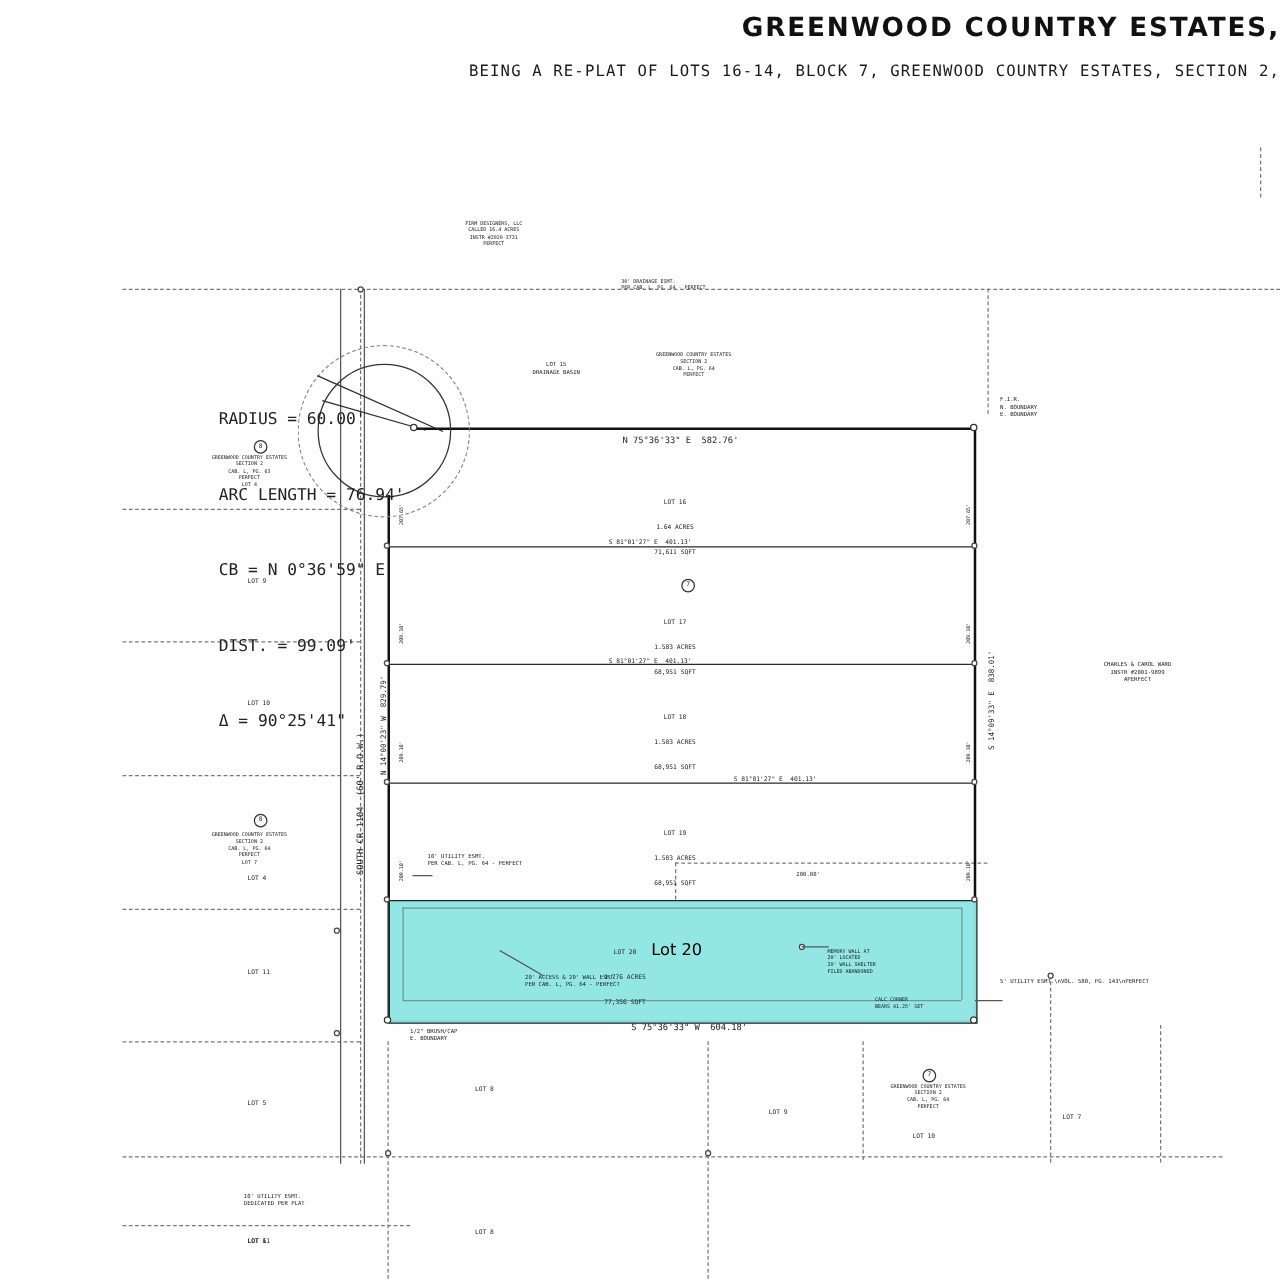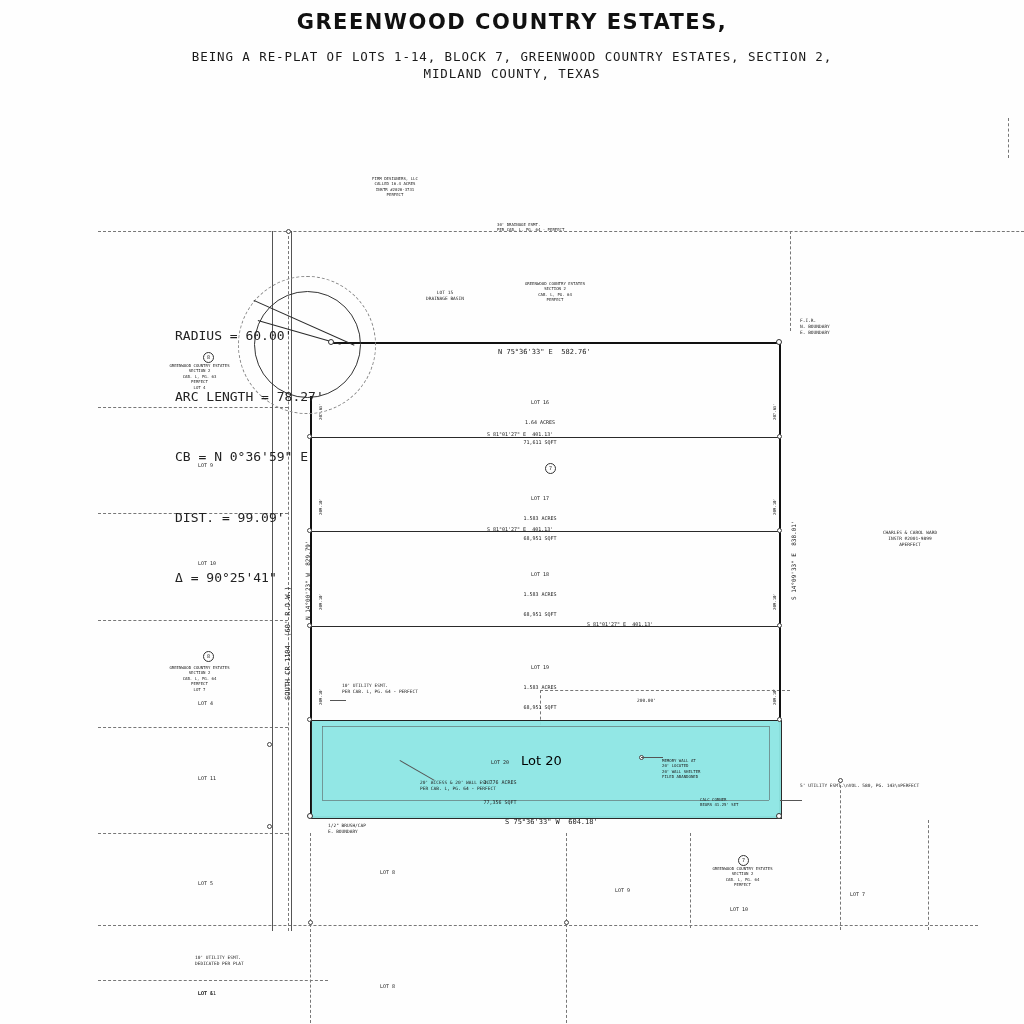--- a/index.html
+++ b/index.html
@@ -16,21 +16,21 @@
     color: #1a1a1a;
     overflow: hidden;
   }
 
   
   .title-block {
     position: absolute;
     left: 0;
     top: 10px;
     width: 1024px;
-    text-align: center;
+    text-align: right;
   }
   .title-main {
     font-family: "DejaVu Sans", sans-serif;
     font-weight: bold;
     font-size: 21px;
     letter-spacing: 1.5px;
     color: #111;
   }
   .title-sub {
     font-family: "DejaVu Sans", sans-serif;
@@ -152,22 +152,21 @@
     background: transparent;
   }
 </style>
 </head>
 <body>
 
 <div id="page">
 
   <div class="title-block">
     <div class="title-main">GREENWOOD COUNTRY ESTATES,</div>
-    <div class="title-desc1">BEING A RE-PLAT OF LOTS 1-14, BLOCK 7, GREENWOOD COUNTRY ESTATES, SECTION 2,</div>
-    <div class="title-desc2">MIDLAND COUNTY, TEXAS</div>
+    <div class="title-desc1">BEING A RE-PLAT OF LOTS 16-14, BLOCK 7, GREENWOOD COUNTRY ESTATES, SECTION 2,</div>
   </div>
 
   <div class="dashline-h" style="left:98px; top:231px; width:880px;"></div>
   <div class="dashline-h" style="left:98px; top:407px; width:190px;"></div>
   <div class="dashline-h" style="left:98px; top:513px; width:190px;"></div>
   <div class="dashline-h" style="left:98px; top:620px; width:190px;"></div>
   <div class="dashline-h" style="left:98px; top:727px; width:190px;"></div>
   <div class="dashline-h" style="left:98px; top:833px; width:190px;"></div>
   <div class="dashline-h" style="left:98px; top:925px; width:880px;"></div>
 
@@ -209,21 +208,21 @@
   <div id="lot-highlight" style="left:311px; top:720px; width:469px; height:97px;"></div>
   <div id="lot-highlight-label" style="left:521px; top:753px;">Lot 20</div>
 
   <div class="ln hline thin" style="left:322px; top:726px; width:447px; opacity:.55;"></div>
   <div class="ln hline thin" style="left:322px; top:800px; width:447px; opacity:.55;"></div>
   <div class="ln vline thin" style="left:322px; top:726px; height:74px; opacity:.55;"></div>
   <div class="ln vline thin" style="left:769px; top:726px; height:74px; opacity:.55;"></div>
 
   <div class="lbl t8" style="left:175px; top:286px; line-height:1.55;">
     <div>RADIUS = 60.00'</div>
-    <div>ARC LENGTH = 78.27'</div>
+    <div>ARC LENGTH = 76.94'</div>
     <div>CB = N 0°36'59" E</div>
     <div>DIST. = 99.09'</div>
     <div>Δ = 90°25'41"</div>
   </div>
 
   <div class="lbl t7" style="left:498px; top:348px;">N 75°36'33" E  582.76'</div>
   <div class="lbl t7" style="left:505px; top:818px;">S 75°36'33" W  604.18'</div>
   <div class="lbl t6 rot90" style="left:304px; top:620px;">N 14°00'23" W  829.79'</div>
   <div class="lbl t6 rot90" style="left:790px; top:600px;">S 14°09'33" E  838.01'</div>
 

